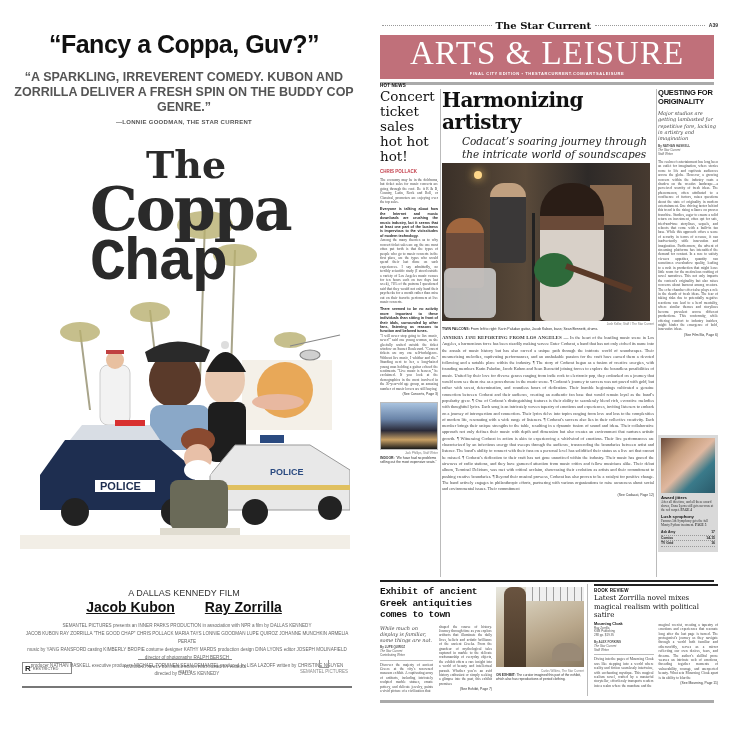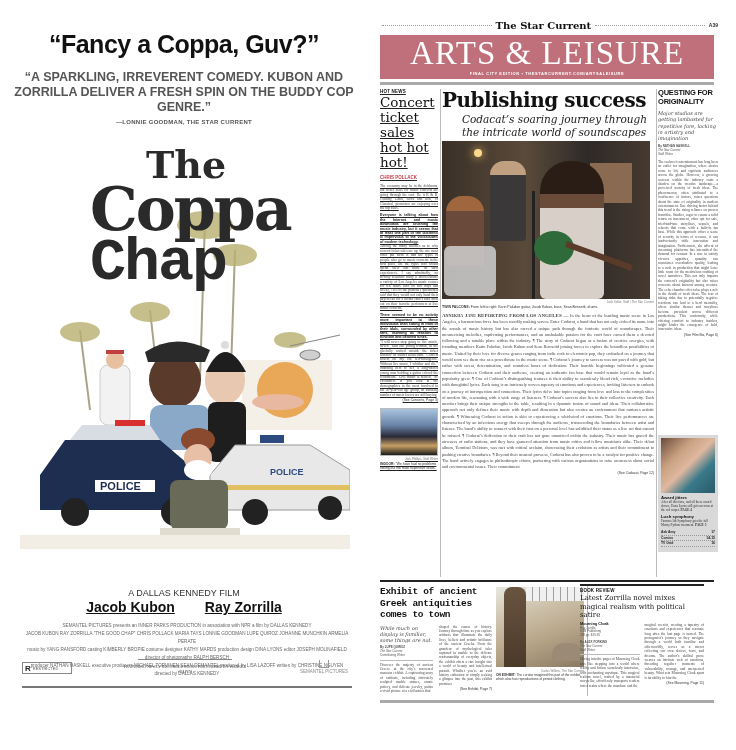--- a/index.html
+++ b/index.html
@@ -45,21 +45,21 @@
   .paper { position: absolute; left: 368px; top: 0; width: 368px; height: 750px; background: #fff; }
   .paper .masthead { position: absolute; top: 18px; left: 10px; width: 340px; height: 14px; display: flex; align-items: center; }
   .paper .masthead .dots { flex: 1; border-top: 1px dotted #999; margin: 0 4px; }
   .paper .masthead .name { font-family: "DejaVu Serif", serif; font-weight: 700; font-size: 10px; color: #111; }
   .paper .masthead .page { font-family: "Liberation Sans", sans-serif; font-weight: 700; font-size: 5px; color: #333; }
   .paper .banner { position: absolute; top: 35px; left: 12px; width: 334px; height: 44px; background: #c0707a; color: #fff; text-align: center; }
   .paper .banner .section { font-family: "Liberation Serif", serif; font-size: 33px; line-height: 36px; letter-spacing: 1px; }
   .paper .banner .edition { font-family: "Liberation Sans", sans-serif; font-size: 4px; font-weight: 700; letter-spacing: 0.6px; }
   .paper .rule-top { position: absolute; top: 82px; left: 12px; width: 334px; height: 3px; background: #aaa; }
 
-  .col-left { position: absolute; top: 89px; left: 12px; width: 58px; text-decoration: underline; }
+  .col-left { position: absolute; top: 83px; left: 12px; width: 58px; }
   .kicker { font-family: "Liberation Sans", sans-serif; font-weight: 700; font-size: 4.5px; color: #111; letter-spacing: 0.2px; }
   .col-left .headline { font-family: "DejaVu Serif", serif; font-size: 13.5px; line-height: 15px; color: #111; margin-top: 1px; }
   .col-left .byline { font-family: "Liberation Sans", sans-serif; font-weight: 700; font-size: 4.5px; color: #c23e4a; margin: 5px 0 4px; }
   .textblock { font-family: "Liberation Serif", serif; font-size: 3.6px; line-height: 4.4px; color: #444; text-align: justify; }
   .textblock.bold { font-family: "Liberation Sans", sans-serif; font-weight: 700; color: #222; }
   .col-left .photo-small { margin-top: 6px; width: 58px; height: 48px;
     background: linear-gradient(180deg,#a9c3df 0%,#6a84a8 35%,#2a2a38 60%,#c8a064 80%,#1a1a1a 100%); border: 1px solid #bbb; }
   .col-left .credit-small { font-family: "Liberation Sans", sans-serif; font-size: 3px; color: #777; text-align: right; margin-top: 1px; }
   .col-left .caption-small { font-family: "Liberation Sans", sans-serif; font-size: 3.4px; color: #333; margin-top: 1px; }
 
@@ -107,21 +107,21 @@
   .bottom-left .byline { font-family: "Liberation Sans", sans-serif; font-size: 3px; line-height: 3.8px; color: #555; margin: 3px 0 2px; border-bottom: 1px solid #bbb; padding-bottom: 2px; }
   .bottom-left .byline b { font-weight: 700; }
   .bottom-photo { position: absolute; top: 587px; left: 128px; width: 88px; height: 80px; overflow: hidden;
     background: linear-gradient(160deg,#e8e8e0 0%,#cfc4ae 30%,#b8a68a 60%,#8a7a62 100%); }
   .bottom-photo .statue { position: absolute; left: 8px; top: 0; width: 22px; height: 80px; background: linear-gradient(#6a5440,#4a3a2a); border-radius: 8px 8px 0 0; }
   .bottom-photo .sphinx { position: absolute; left: 56px; top: 56px; width: 30px; height: 18px; border-radius: 12px 12px 2px 2px; background: #9a8a76; }
   .bottom-photo .skylight { position: absolute; left: 30px; top: 0; width: 58px; height: 14px; background: repeating-linear-gradient(90deg,#f0f0f0 0 6px,#a0a0a0 6px 7px); }
   .bottom-photo-credit { position: absolute; top: 669px; left: 128px; width: 88px; font-family: "Liberation Sans", sans-serif; font-size: 3px; color: #777; text-align: right; }
   .bottom-photo-caption { position: absolute; top: 673px; left: 128px; width: 88px; font-family: "Liberation Sans", sans-serif; font-size: 3.3px; line-height: 4px; color: #333; }
 
-  .bottom-right { position: absolute; top: 584px; left: 212px; width: 124px; }
+  .bottom-right { position: absolute; top: 584px; left: 226px; width: 124px; }
   .bottom-right .rule { height: 2px; background: #222; margin-bottom: 2px; }
   .bottom-right .headline { font-family: "DejaVu Serif", serif; font-size: 7px; line-height: 8.6px; color: #111; margin-top: 1px; }
   .bottom-right .cols { display: flex; gap: 5px; margin-top: 3px; }
   .bottom-right .c1, .bottom-right .c2 { flex: 1; }
   .bottom-right .book { font-family: "Liberation Sans", sans-serif; font-size: 3px; line-height: 3.8px; color: #555; }
   .bottom-right .book b { font-size: 3.8px; color: #111; }
   .bottom-right .byline { font-family: "Liberation Sans", sans-serif; font-size: 3px; line-height: 3.8px; color: #555; margin: 3px 0 2px; border-bottom: 1px solid #bbb; padding-bottom: 2px; }
   .bottom-right .byline b { font-weight: 700; }
   .rule-bottom { position: absolute; top: 700px; left: 12px; width: 334px; height: 3px; background: #aaa; }
 
@@ -255,21 +255,21 @@
     <p class="textblock">“I will never stop going to live music, never!” said one young woman, as she gleefully waited outside the ticket window on Sunset Boulevard. “Concert tickets are my one self-indulgence. Without live music, I whither and die.” Standing next to her, a long-haired young man holding a guitar echoed the sentiments. “Live music is heaven,” he exclaimed. If you look at the demographics in the most involved in the 30-year-old age group, an amazing number of music lovers are still buying</p>
     <div class="jump">(See Concerts, Page 3)</div>
     <div class="photo-small"></div>
     <div class="credit-small">Jack Phillips, Staff Writer</div>
     <div class="caption-small"><b>INDOOR:</b> <span>“We have had no problems selling out the most expensive seats.”</span></div>
   </div>
 
   <div class="vrule" style="left:72px; top:89px; height:488px;"></div>
 
   <div class="col-main">
-    <div class="headline">Publishing success</div>
+    <div class="headline">Harmonizing artistry</div>
     <div class="dek">Codacat’s soaring journey through the intricate world of soundscapes</div>
     <div class="photo">
       <div class="wall"></div>
       <div class="painting"></div>
       <div class="lamp"></div>
       <div class="sax"></div>
       <div class="drummer"></div>
       <div class="drums"></div>
       <div class="singer"></div>
       <div class="mic"></div>

